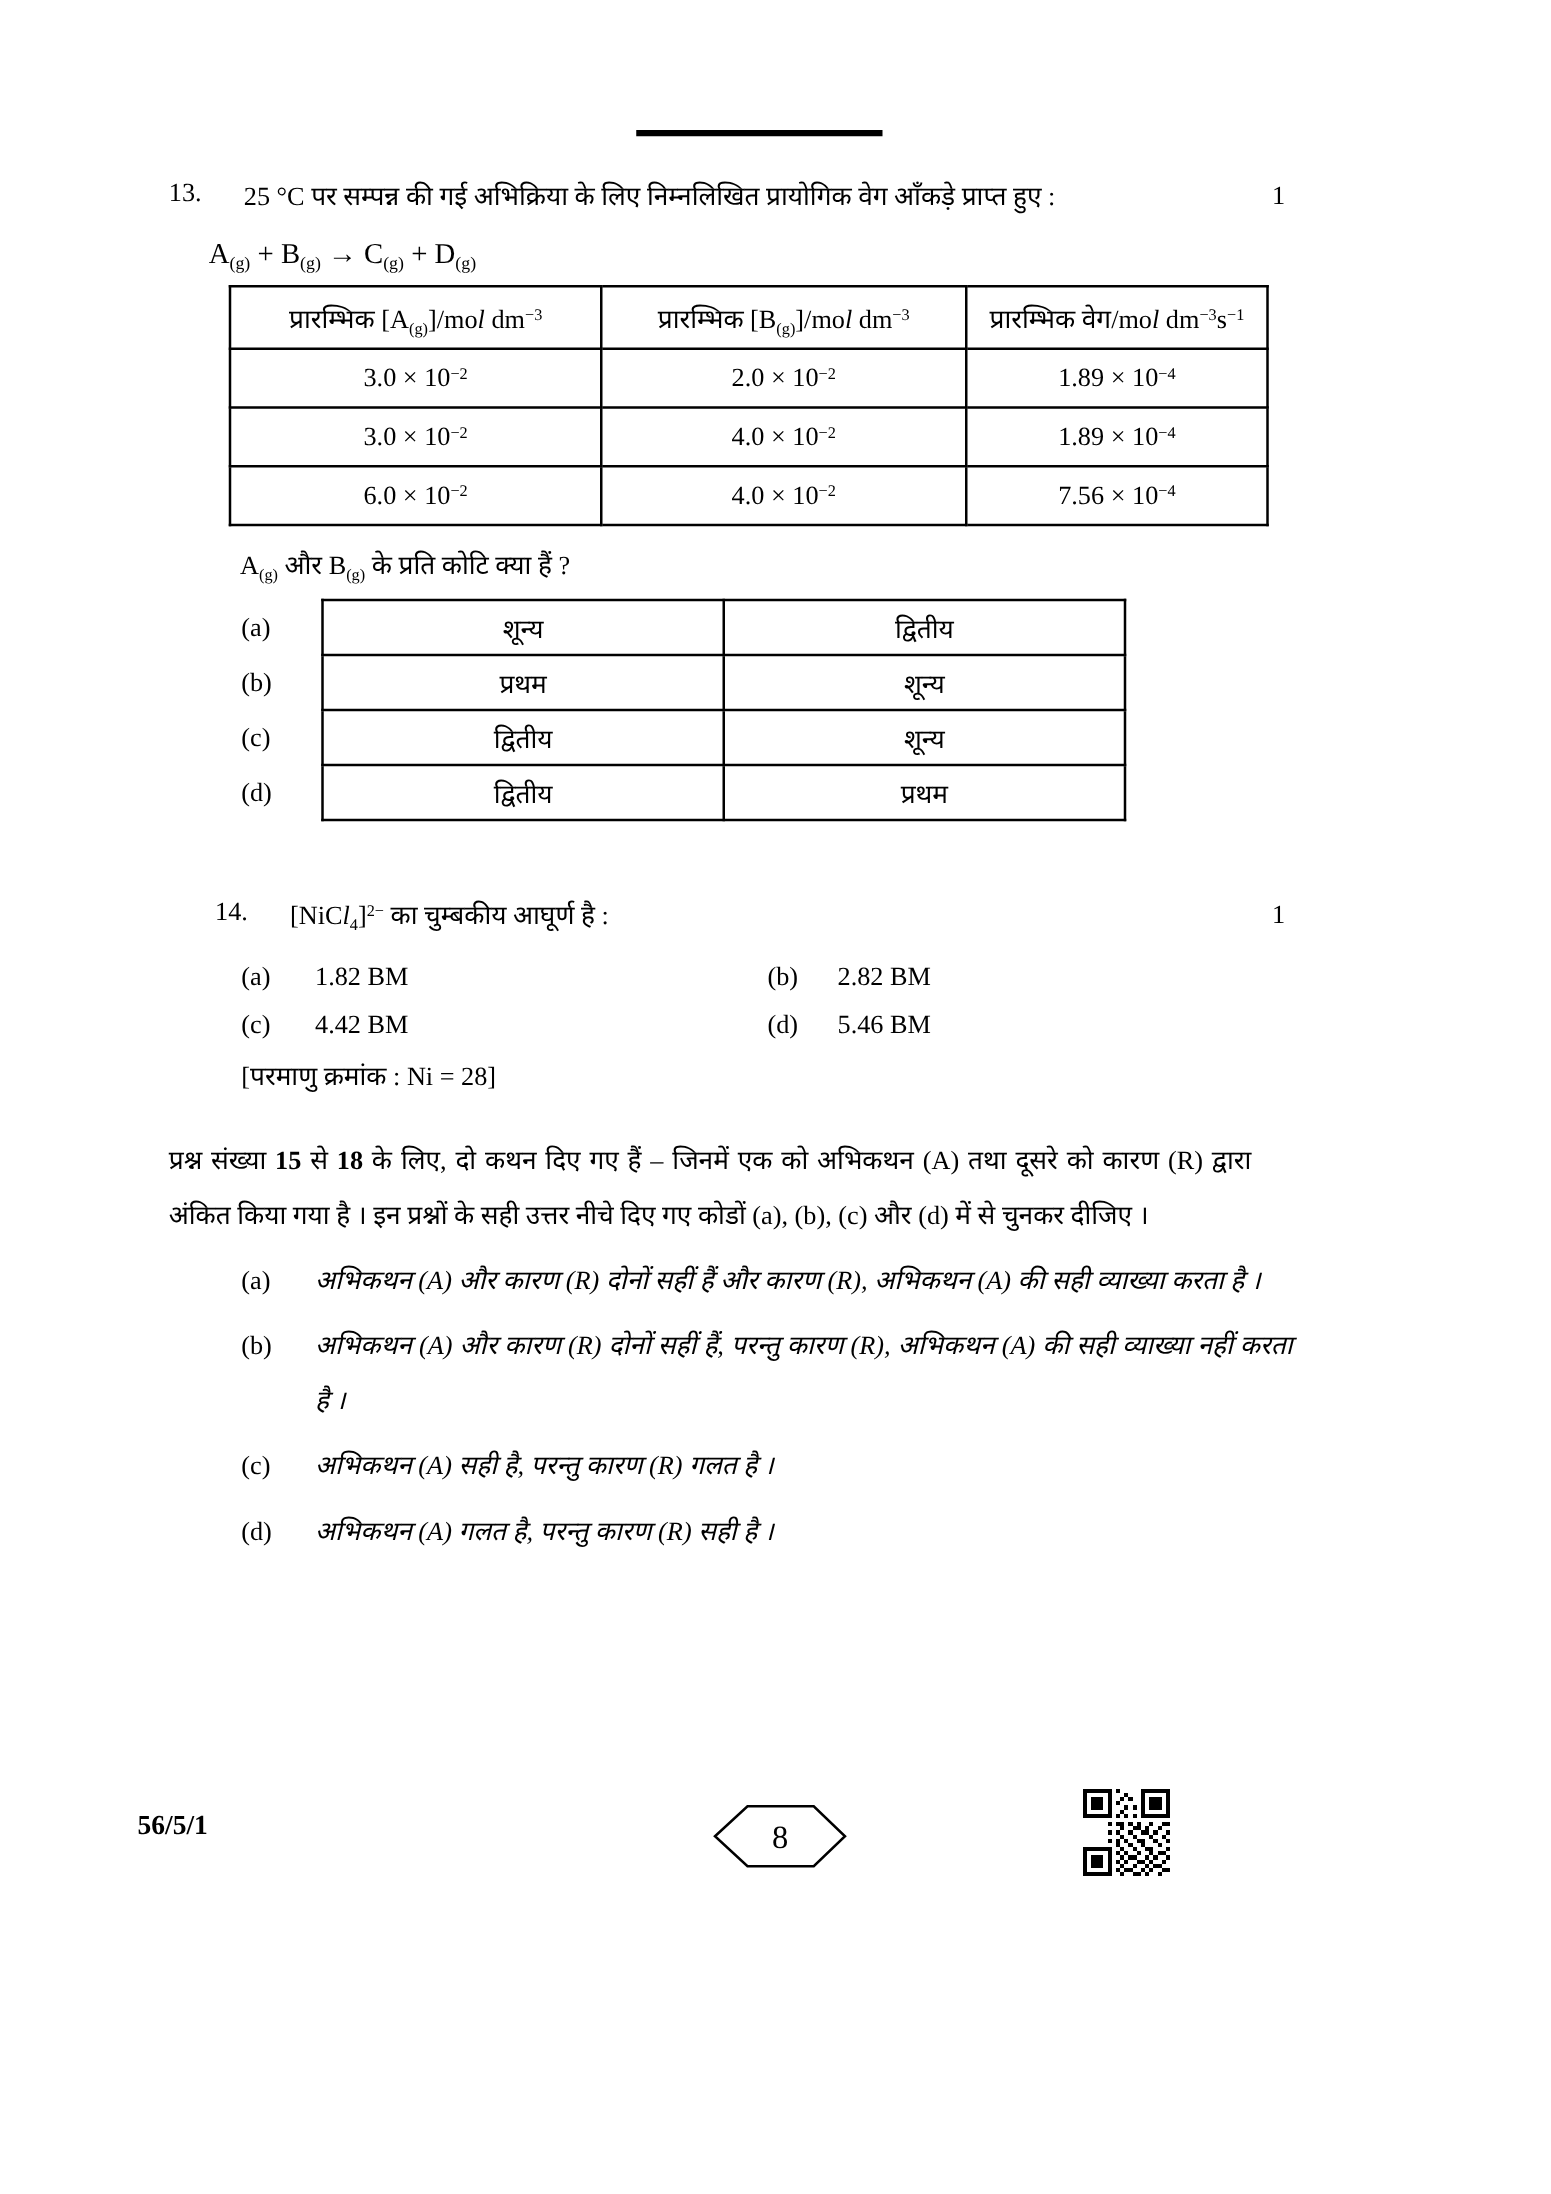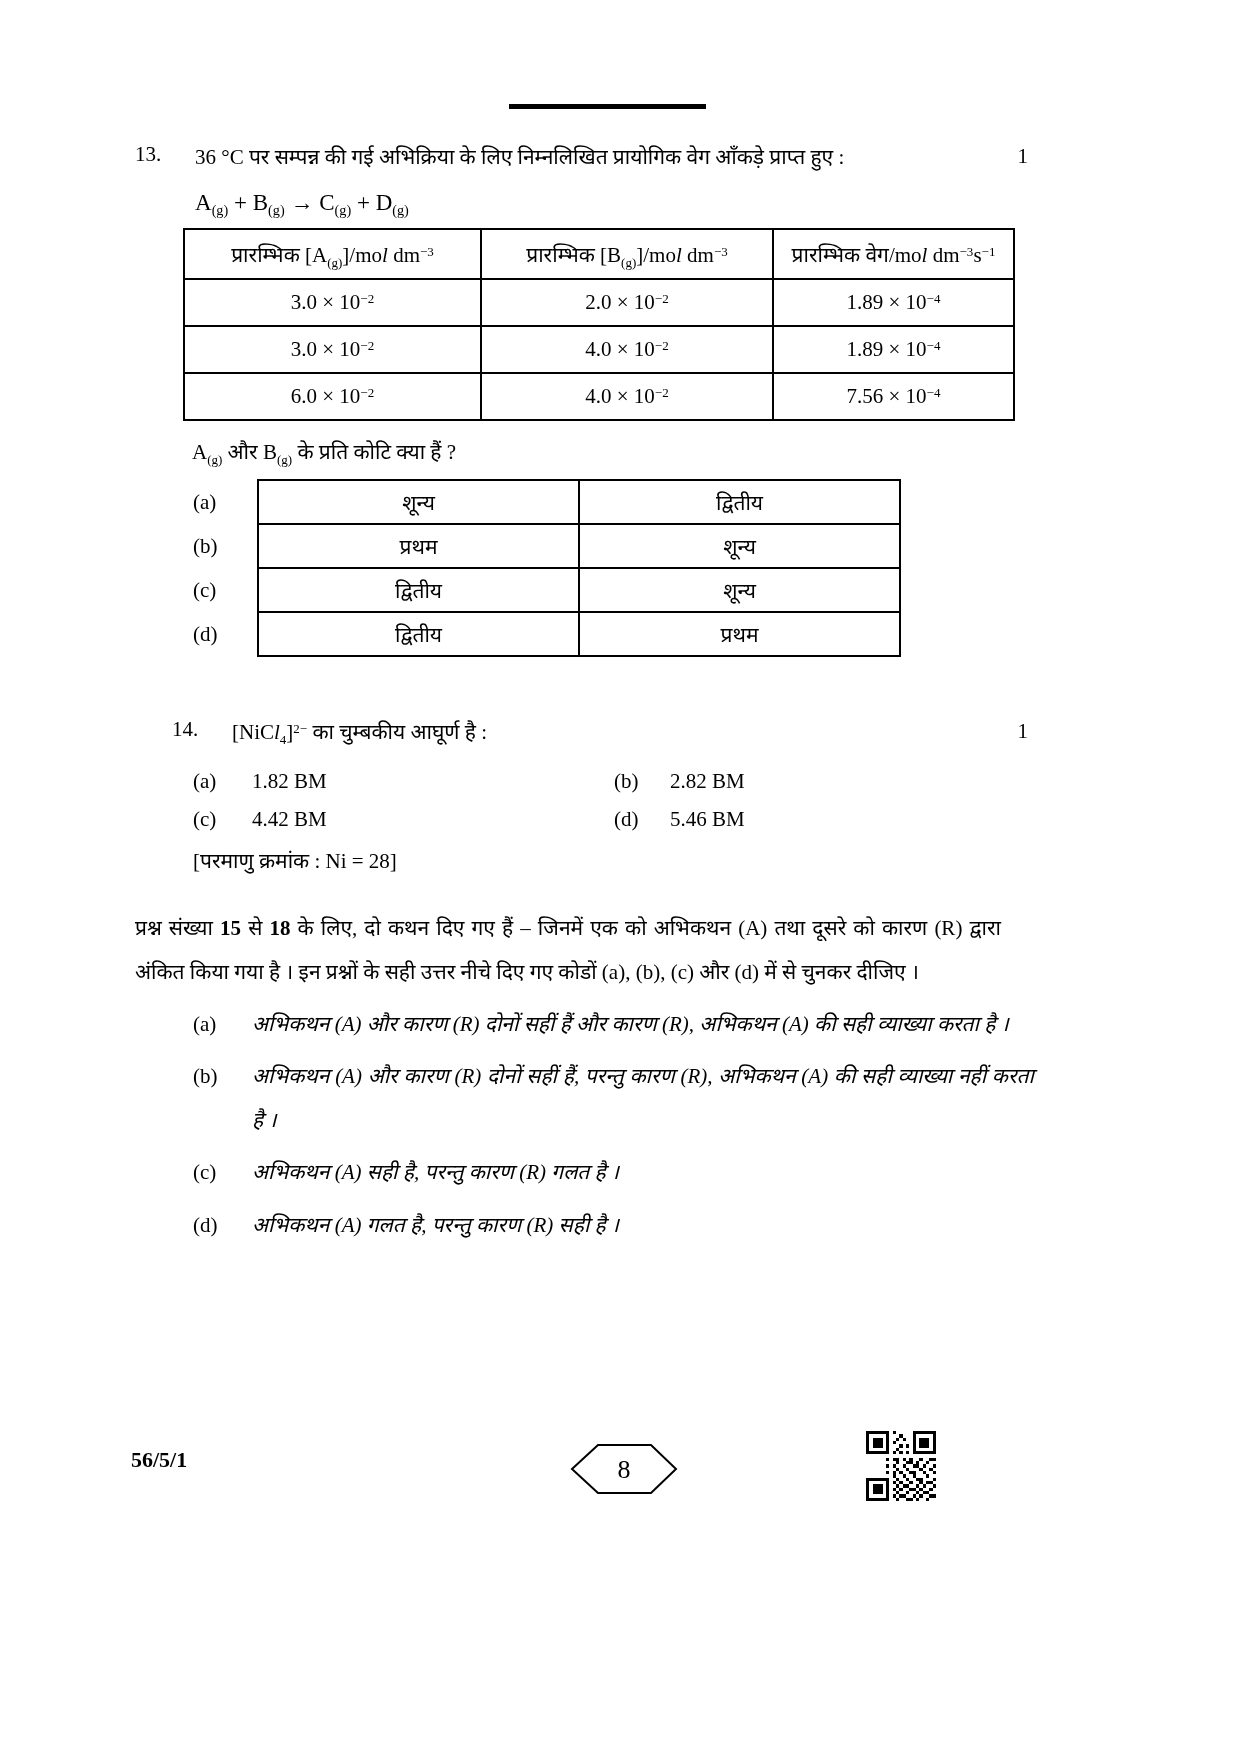--- a/index.html
+++ b/index.html
@@ -11,21 +11,21 @@
     font-size:21px;
     overflow:hidden;
   }
   .top-rule{position:absolute;left:509px;top:104px;width:197px;height:5px;background:#000;}
   .content{padding:0 130px 0 135px;}
   .q-row{position:relative;display:flex;align-items:flex-start;}
   .q-num{flex:0 0 60px;}
   .q-text{flex:1;}
   .q-marks{position:absolute;right:6px;top:2px;}
   #q13-row{margin-top:142px;}
-  .equation{margin:20px 0 0 60px;font-size:23px;}
+  .equation{margin:20px 0 0 32px;font-size:23px;}
   sub{font-size:62%;vertical-align:baseline;position:relative;top:0.38em;line-height:0;}
   sup{font-size:62%;vertical-align:baseline;position:relative;top:-0.5em;line-height:0;}
   table.tbl{border-collapse:collapse;table-layout:fixed;}
   table.tbl th,table.tbl td{border:2px solid #000;text-align:center;padding:0 4px;font-weight:normal;}
   .tbl-data{margin:12px 0 0 48px;width:830px;}
   .tbl-data th{height:48px;}
   .tbl-data td{height:45px;}
   .tbl-data col.c1{width:297px}.tbl-data col.c2{width:292px}.tbl-data col.c3{width:241px}
   .subq{margin:16px 0 0 57px;}
   .tbl-opts{margin:14px 0 0 58px;width:708px;}
@@ -37,37 +37,37 @@
     display:grid;
     grid-template-columns:59px 362px 56px auto;
     row-gap:13px;
     margin:24px 0 0 58px;
   }
   .note{margin:14px 0 0 58px;}
   .intro{margin:32px 0 0 0;width:866px;text-align:justify;line-height:2.1;}
   .ar-item{display:flex;margin:8px 0 0 58px;}
   .ar-label{flex:0 0 59px;line-height:2.1;}
   .ar-text{width:806px;text-align:justify;line-height:2.1;font-style:italic;}
-  .footer-code{position:absolute;left:110px;top:1447px;font-weight:bold;font-size:22px;margin-left:21px;}
+  .footer-code{position:absolute;left:110px;top:1447px;font-weight:bold;font-size:22px;}
   .hexagon-wrap{position:absolute;left:570px;top:1443px;}
   .hexagon-wrap text{font-family:"Liberation Serif","DejaVu Serif",serif;font-size:26px;}
   .qr{position:absolute;left:866px;top:1431px;width:70px;height:70px;}
 </style>
 </head>
 <body>
 
 <div class="page">
 
   <div class="top-rule"></div>
 
   <div class="content">
 
     <div class="q-row" id="q13-row">
       <span class="q-num">13.</span>
-      <span class="q-text">36 °C पर सम्पन्न की गई अभिक्रिया के लिए निम्नलिखित प्रायोगिक वेग आँकड़े प्राप्त हुए :</span>
+      <span class="q-text">25 °C पर सम्पन्न की गई अभिक्रिया के लिए निम्नलिखित प्रायोगिक वेग आँकड़े प्राप्त हुए :</span>
       <span class="q-marks">1</span>
     </div>
 
     <div class="equation">A<sub>(g)</sub> + B<sub>(g)</sub> → C<sub>(g)</sub> + D<sub>(g)</sub></div>
 
     <table class="tbl tbl-data">
       <colgroup>
           <col class="c1">
           <col class="c2">
           <col class="c3">

